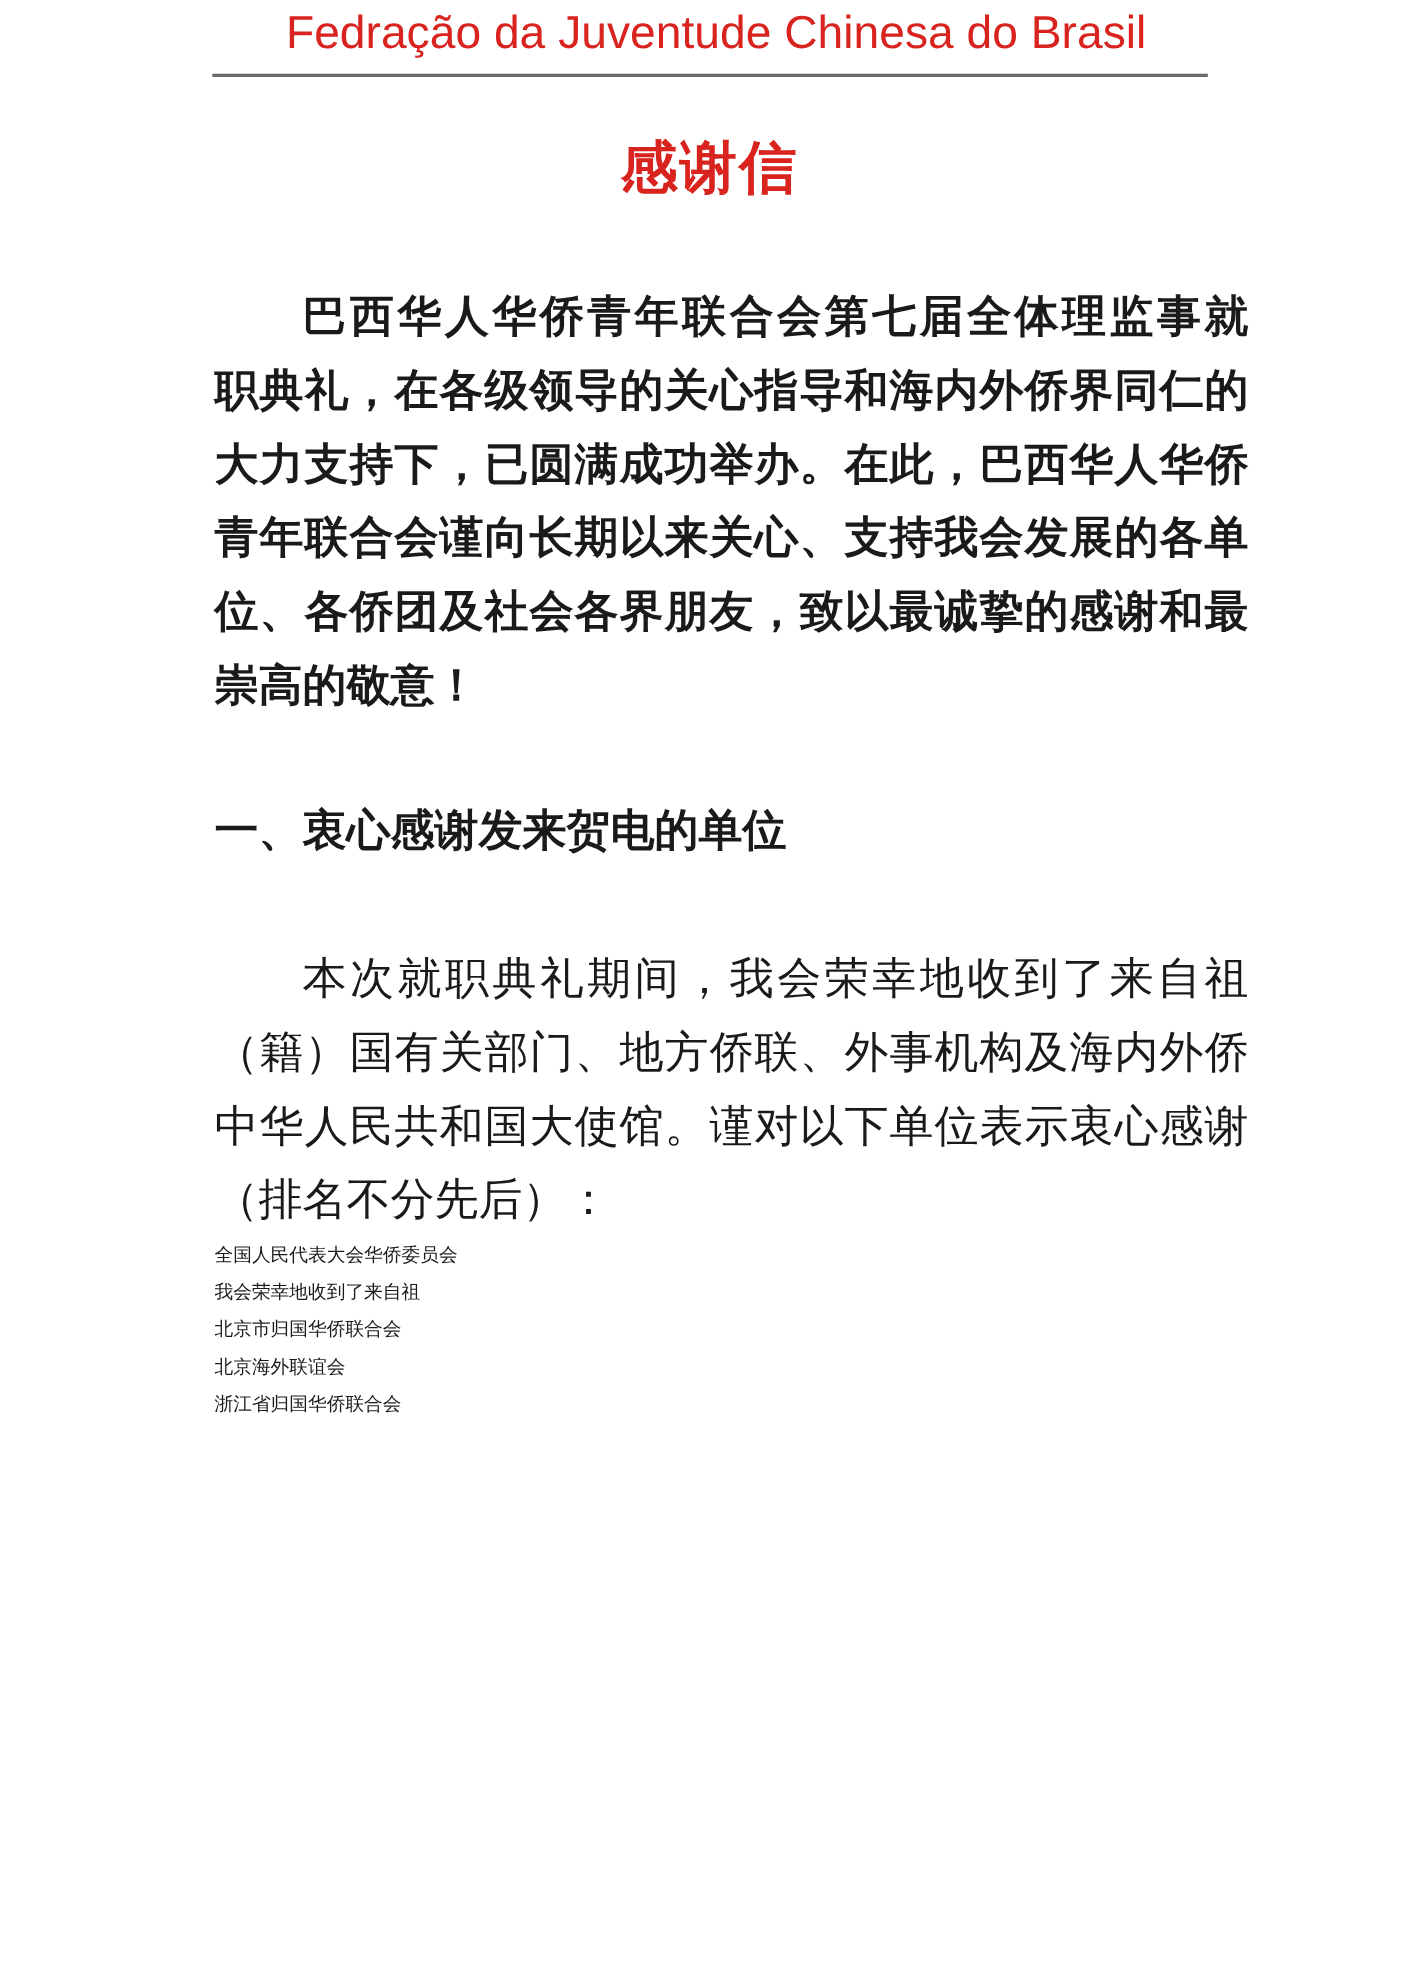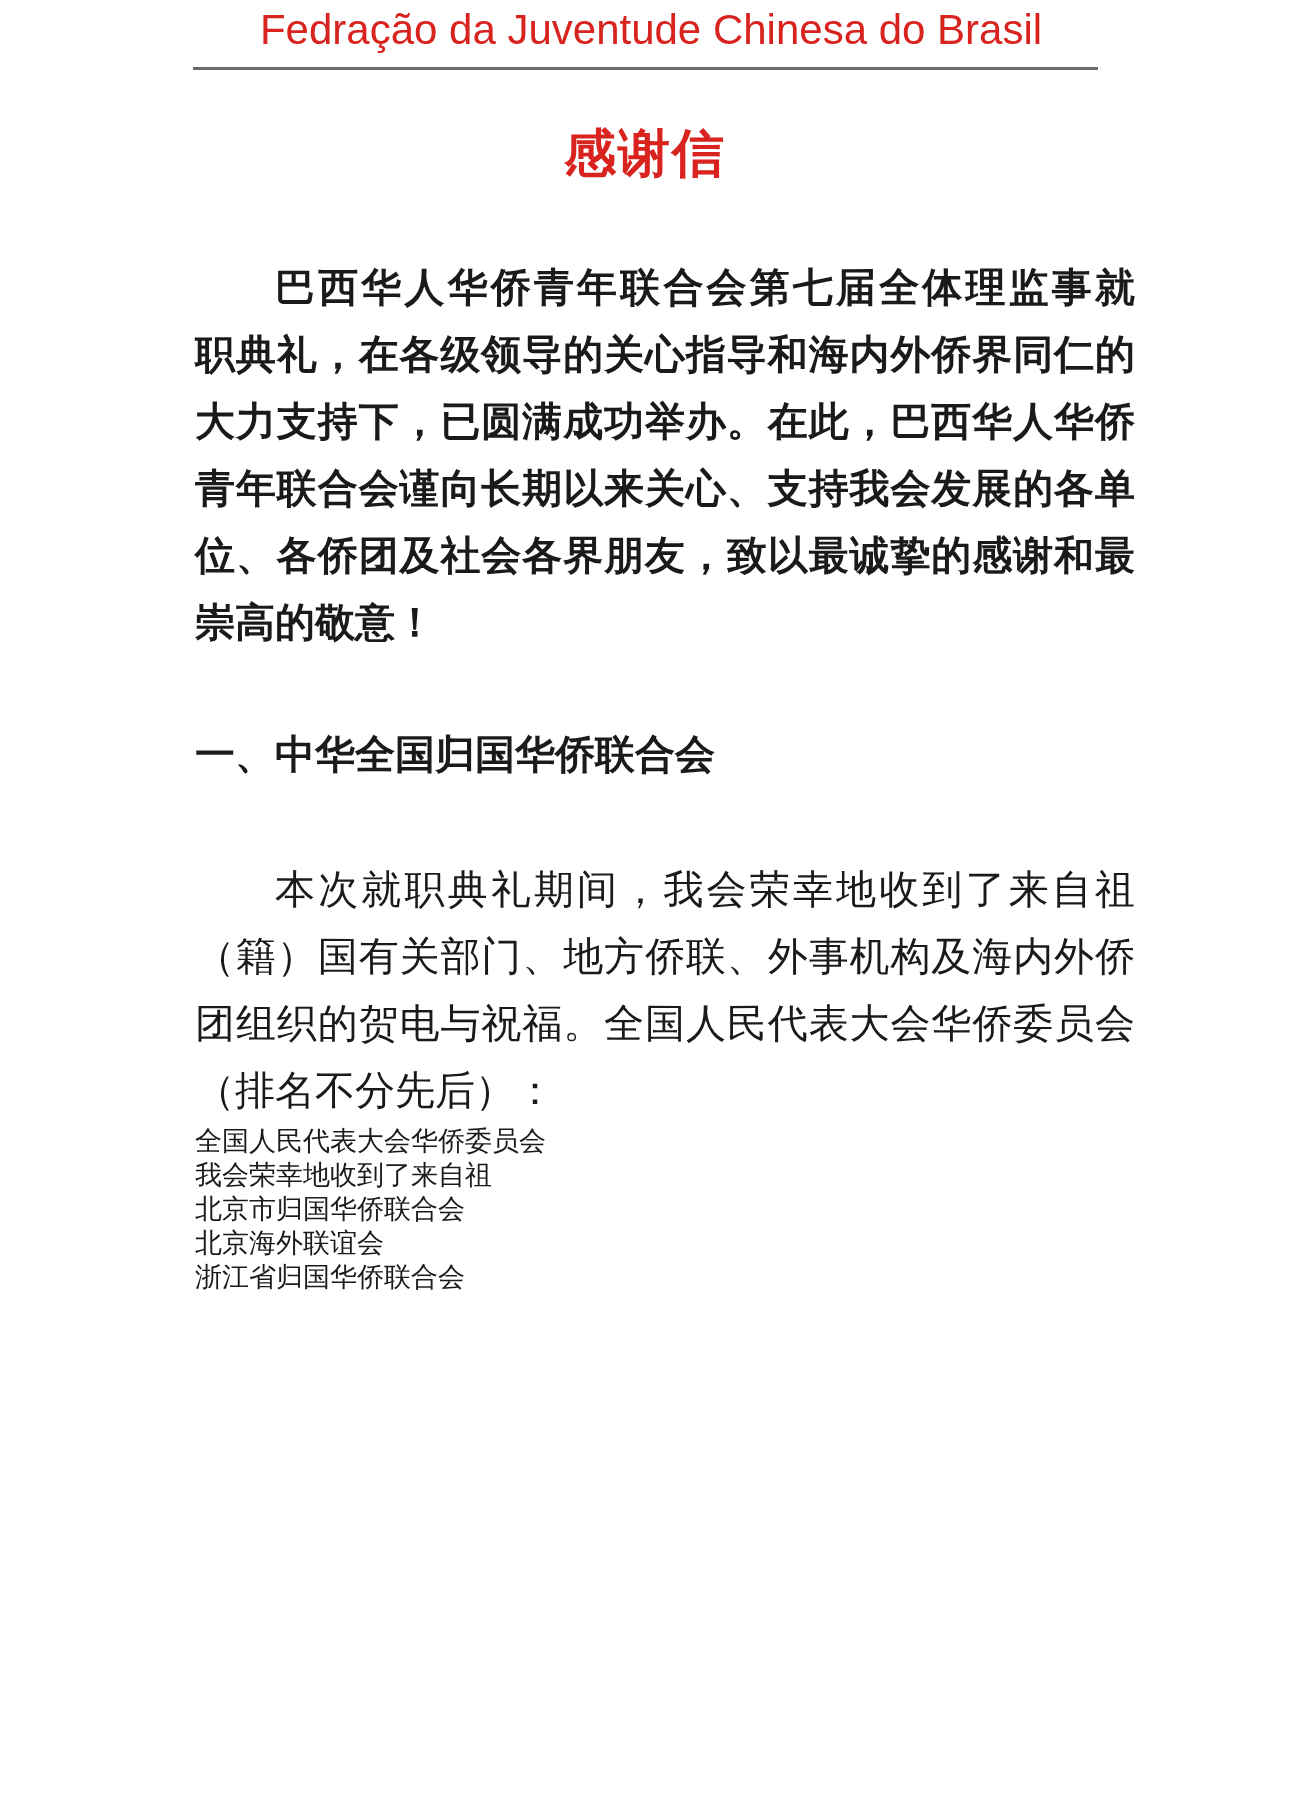--- a/index.html
+++ b/index.html
@@ -79,21 +79,21 @@
   .section-heading {
     margin-top: 65px;
     font-size: 40px;
     line-height: 67px;
     font-weight: 700;
   }
   .para2 { margin-top: 68px; }
 
   .unit-list { margin-top: 0px; }
   .unit-list .unit {
-    font-size: 27px;
+    font-size: 17px;
     line-height: 34px;
     font-weight: 400;
   }
 </style>
 </head>
 <body>
 
 <div class="page">
 
 
@@ -108,26 +108,26 @@
 
     <div class="para1">
       <div class="bline j indent">巴西华人华侨青年联合会第七届全体理监事就</div>
       <div class="bline j">职典礼，在各级领导的关心指导和海内外侨界同仁的</div>
       <div class="bline j">大力支持下，已圆满成功举办。在此，巴西华人华侨</div>
       <div class="bline j">青年联合会谨向长期以来关心、支持我会发展的各单</div>
       <div class="bline j">位、各侨团及社会各界朋友，致以最诚挚的感谢和最</div>
       <div class="bline">崇高的敬意！</div>
     </div>
 
-    <div class="section-heading">一、中华全国归国华侨联合会</div>
+    <div class="section-heading">一、衷心感谢发来贺电的单位</div>
 
     <div class="para2">
       <div class="bline j indent">本次就职典礼期间，我会荣幸地收到了来自祖</div>
       <div class="bline j">（籍）国有关部门、地方侨联、外事机构及海内外侨</div>
-      <div class="bline j">团组织的贺电与祝福。全国人民代表大会华侨委员会</div>
+      <div class="bline j">中华人民共和国大使馆。谨对以下单位表示衷心感谢</div>
       <div class="bline">（排名不分先后）：</div>
     </div>
 
     <div class="unit-list">
       <div class="unit">全国人民代表大会华侨委员会</div>
       <div class="unit">我会荣幸地收到了来自祖</div>
       <div class="unit">北京市归国华侨联合会</div>
       <div class="unit">北京海外联谊会</div>
       <div class="unit">浙江省归国华侨联合会</div>
     </div>

